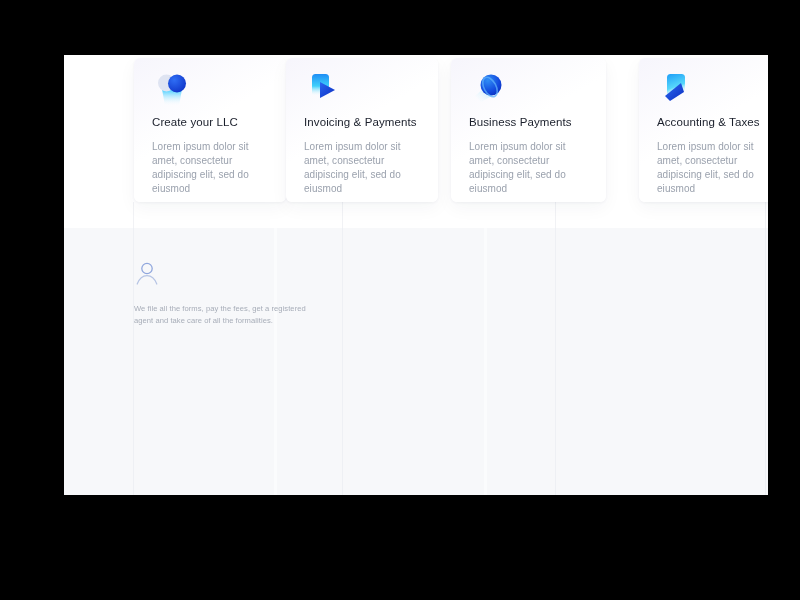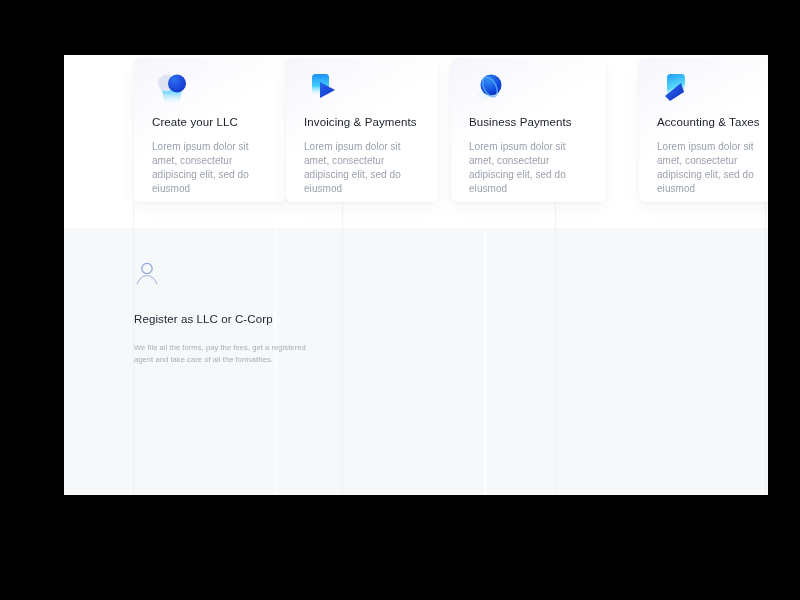--- a/index.html
+++ b/index.html
@@ -247,17 +247,16 @@
 
   </div>
 
   <div id="feature-block">
     <div id="feature-icon">
       <svg viewBox="0 0 26 26" width="26" height="26">
         <circle cx="13" cy="8.5" r="5.2" fill="none" stroke="#8fa6dd" stroke-width="1.25"></circle>
         <path d="M3.2 24 C5.4 18.2 9.6 15.6 13 15.6 C16.4 15.6 20.6 18.2 22.8 24" fill="none" stroke="#b6c4e4" stroke-width="1.25" stroke-linecap="round"></path>
       </svg>
     </div>
-    <div id="feature-title">Register as LLC or C-Corp</div>
     <div id="feature-desc">We file all the forms, pay the fees, get a registered agent and take care of all the formalities.</div>
   </div>
 
 </div>
 
 </body></html>

